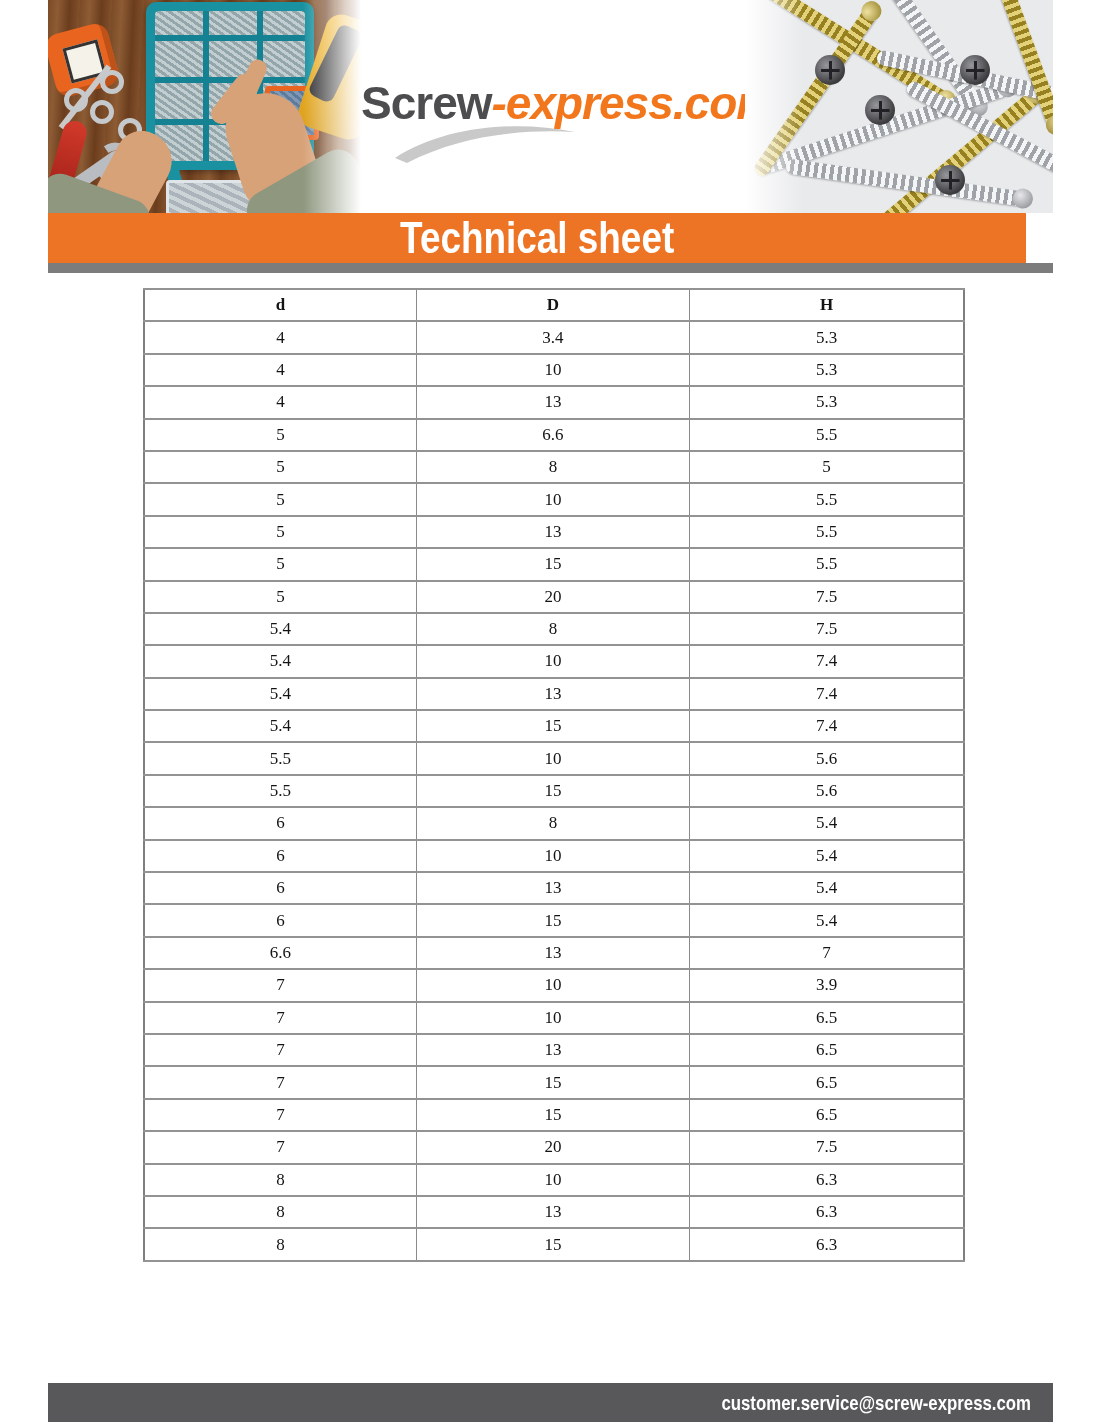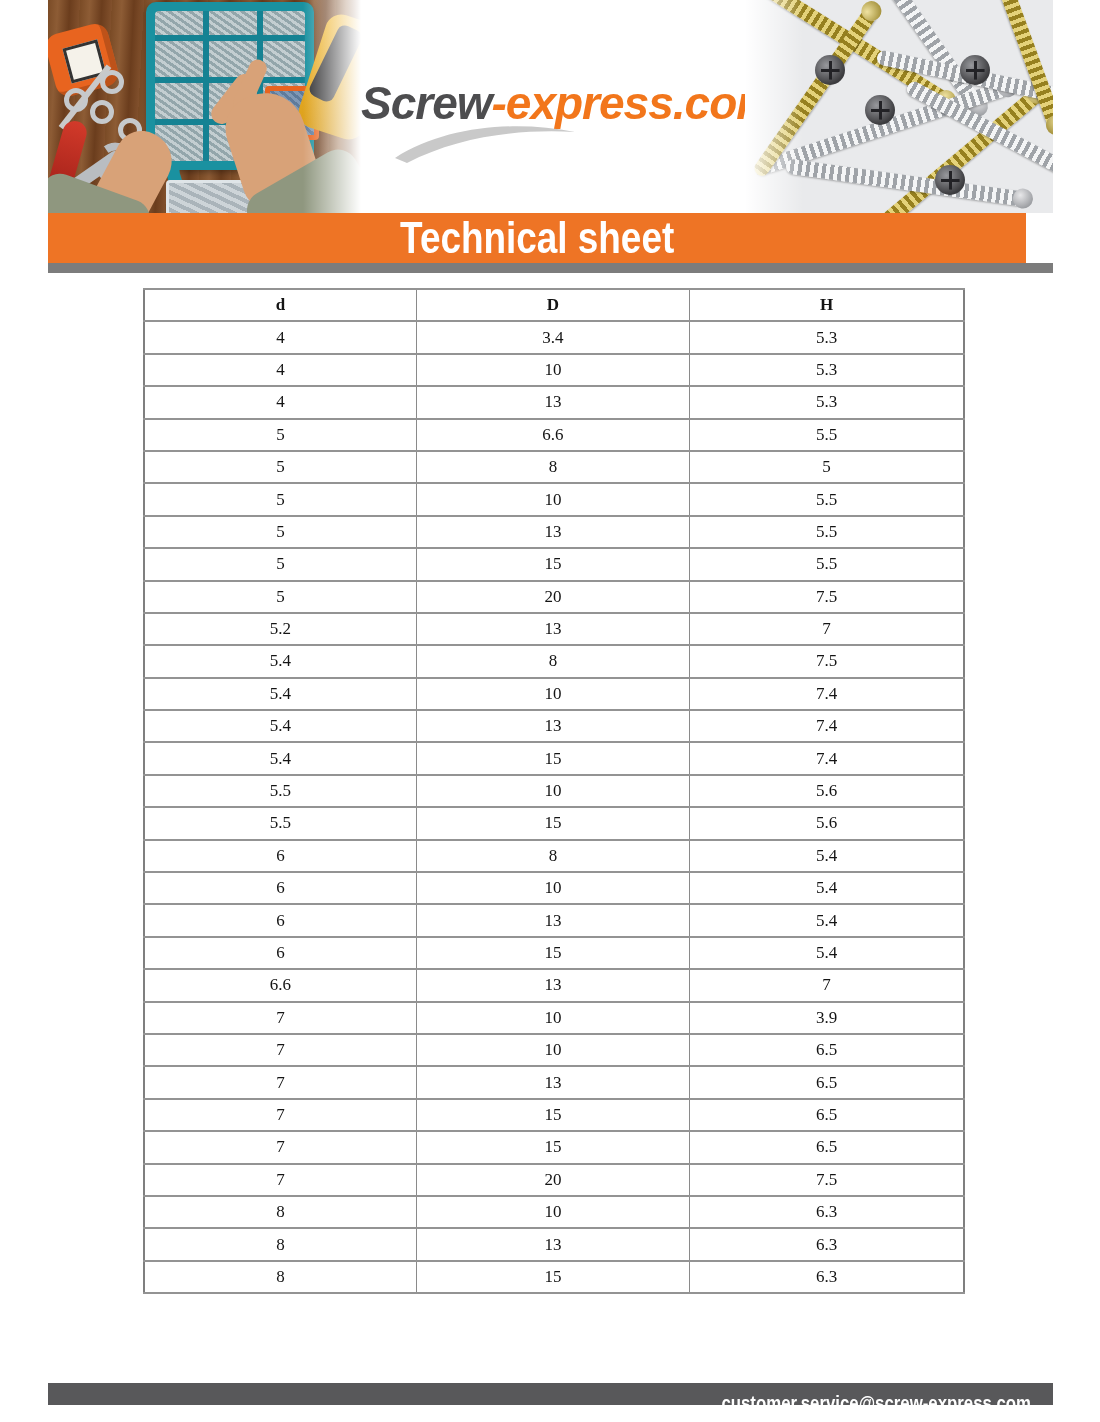--- a/index.html
+++ b/index.html
@@ -53,39 +53,39 @@
   .screw::after{content:"";position:absolute;right:-9px;top:-3px;width:20px;height:20px;border-radius:50%;background:radial-gradient(circle at 35% 35%,#e8e8ea,#808388);}
   .screw.gold::after{background:radial-gradient(circle at 35% 35%,#efe2a0,#8f7a1e);}
   .phead{position:absolute;width:30px;height:30px;border-radius:50%;background:
     linear-gradient(#222226 0 0) center/62% 3px no-repeat,
     linear-gradient(#222226 0 0) center/3px 62% no-repeat,
     radial-gradient(circle at 38% 35%,#97989c,#3c3c3f 70%);}
 
   
   .logo-line{position:absolute;left:0;right:0;top:76px;text-align:center;white-space:nowrap;
     font-size:46px;font-weight:bold;letter-spacing:-1px;}
-  .logo-primary{color:var(--logo-gray,#4d4d4f);font-style:italic;}
+  .logo-primary{color:var(--logo-gray,#4d4d4f);}
   .logo-secondary{color:var(--logo-orange,#f2761b);font-style:italic;}
   .logo-swoosh{position:absolute;left:26px;top:118px;width:196px;height:46px;}
 
   
   .banner{position:absolute;left:48px;top:213px;width:978px;height:50px;background:var(--accent-orange,#ee7425);text-align:center;}
   .banner-title{display:inline-block;color:#ffffff;font-weight:bold;font-size:45px;line-height:49px;transform:scaleX(.82);}
   .banner-shadow{position:absolute;left:48px;top:263px;width:1005px;height:10px;background:var(--banner-divider-gray,#7c7c7c);}
 
   
   .spec-table{position:absolute;left:143px;top:288px;width:822px;border-collapse:collapse;
     font-family:"Liberation Serif",serif;font-size:17px;color:#141414;border:2px solid #7f7f7f;}
   .spec-table th,.spec-table td{border:1px solid #8a8a8a;border-top:2px solid #939393;border-bottom:2px solid #939393;
     text-align:center;height:30.4px;padding:0;}
   .spec-table th{font-weight:bold;}
   .spec-table td{font-weight:normal;}
 
   
-  .footer{position:absolute;left:48px;top:1383px;width:1005px;height:22px;background:var(--footer-gray,#58585a);}
+  .footer{position:absolute;left:48px;top:1383px;width:1005px;height:39px;background:var(--footer-gray,#58585a);}
   .footer-email{position:absolute;right:22px;top:0;line-height:39px;color:#fff;font-weight:bold;font-size:21px;
     transform:scaleX(.8);transform-origin:100% 50%;white-space:nowrap;}
 </style>
 </head>
 <body>
 
 <div class="page">
 
   <div class="header-band">
 
@@ -208,25 +208,20 @@
           <td>5</td>
           <td>15</td>
           <td>5.5</td>
         </tr>
         <tr>
           <td>5</td>
           <td>20</td>
           <td>7.5</td>
         </tr>
         <tr>
-          <td>5.2</td>
-          <td>13</td>
-          <td>7</td>
-        </tr>
-        <tr>
           <td>5.4</td>
           <td>8</td>
           <td>7.5</td>
         </tr>
         <tr>
           <td>5.4</td>
           <td>10</td>
           <td>7.4</td>
         </tr>
         <tr>

